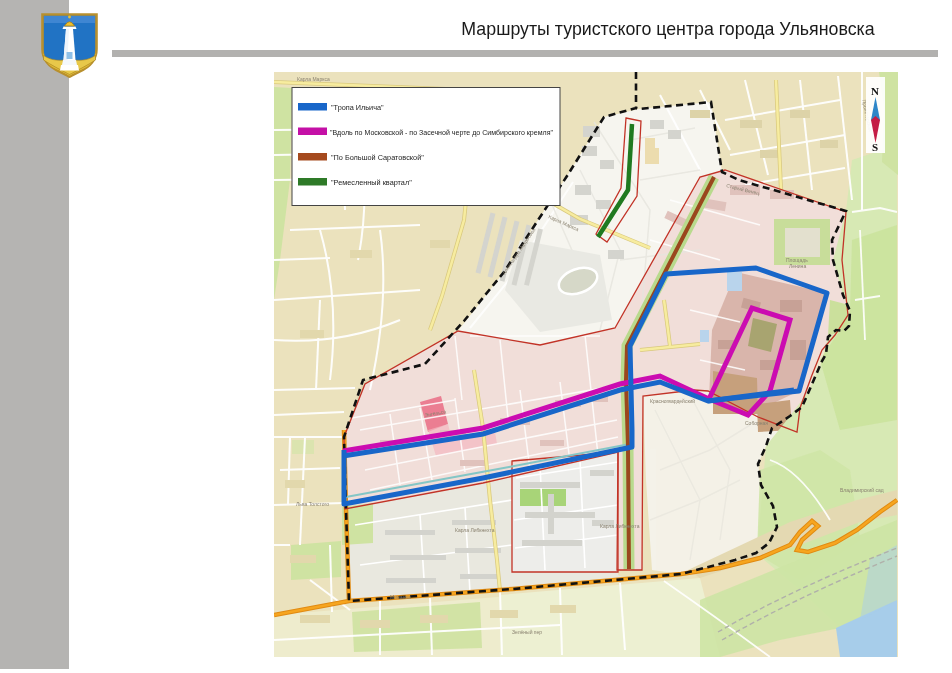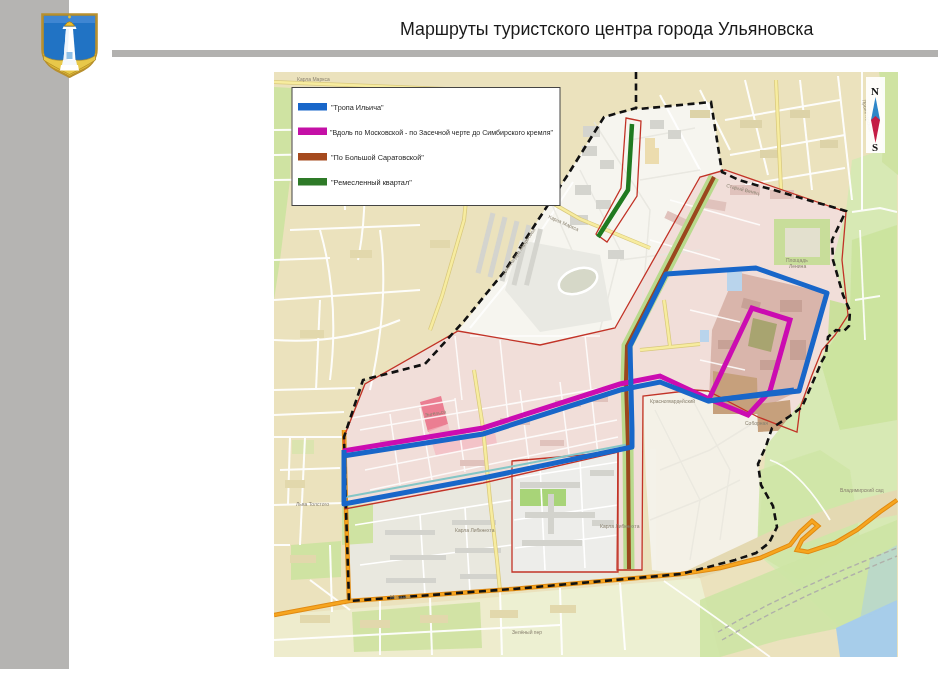--- a/index.html
+++ b/index.html
@@ -5,21 +5,21 @@
 html,body{margin:0;padding:0;}
 body{width:952px;height:673px;background:#ffffff;position:relative;overflow:hidden;
   font-family:"Liberation Sans", sans-serif;}
 .abs{position:absolute;}
 </style>
 </head>
 <body>
 
 <div class="abs" style="left:0;top:0;width:69px;height:669px;background:#b5b4b2;"></div>
 
-<div class="abs" style="left:400px;top:19px;width:536px;text-align:left;font-size:17.8px;color:#1a1a1a;">Маршруты туристского центра города Ульяновска</div>
+<div class="abs" style="left:400px;top:19px;width:536px;text-align:center;font-size:17.8px;color:#1a1a1a;">Маршруты туристского центра города Ульяновска</div>
 
 <div class="abs" style="left:112px;top:50px;width:826px;height:7px;background:#b2b1af;"></div>
 
 <svg class="abs" style="left:41px;top:13px;" width="57" height="66" viewBox="0 0 57 66">
 
   <path d="M1.5,1.5 H55.5 V36 C55.5,48 48.5,54 38.5,58.5 L30.5,62.5 Q28.5,64.5 26.5,62.5 L18.5,58.5 C8.5,54 1.5,48 1.5,36 Z" fill="#2173c4" stroke="#b8902e" stroke-width="2.6"></path>
   <path d="M3,3 H54 V10 H3 Z" fill="#3f86d2"></path>
 
   <path d="M2.5,44 C12,50 20,49 28.5,48 C37,49 45,50 54.5,44 L54.5,40 C53,50 47,53.5 38,57.5 L30.5,61.5 Q28.5,63.3 26.5,61.5 L19,57.5 C10,53.5 4,50 2.5,40 Z" fill="#e3bd33"></path>
   <path d="M2.5,40 C4,50.5 10,53.8 19,57.8 L26.5,61.6 Q28.5,63.4 30.5,61.6 L38,57.8 C47,53.8 53,50.5 54.5,40 L54.5,44 C45,50 37,49 28.5,48 C20,49 12,50 2.5,44 Z" fill="#e3bd33"></path>

